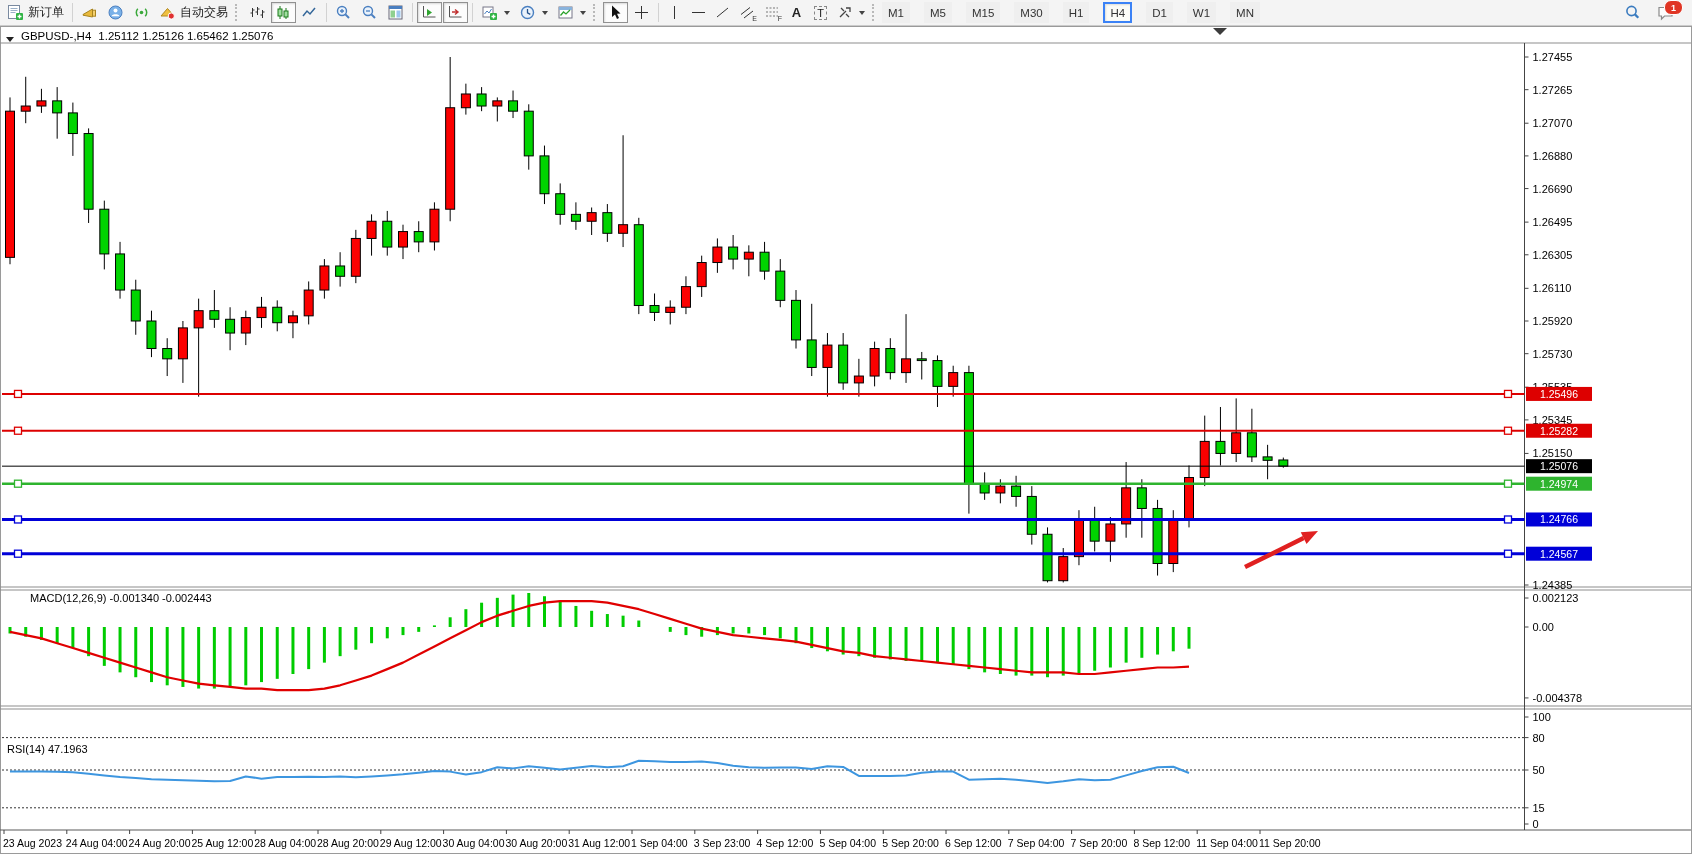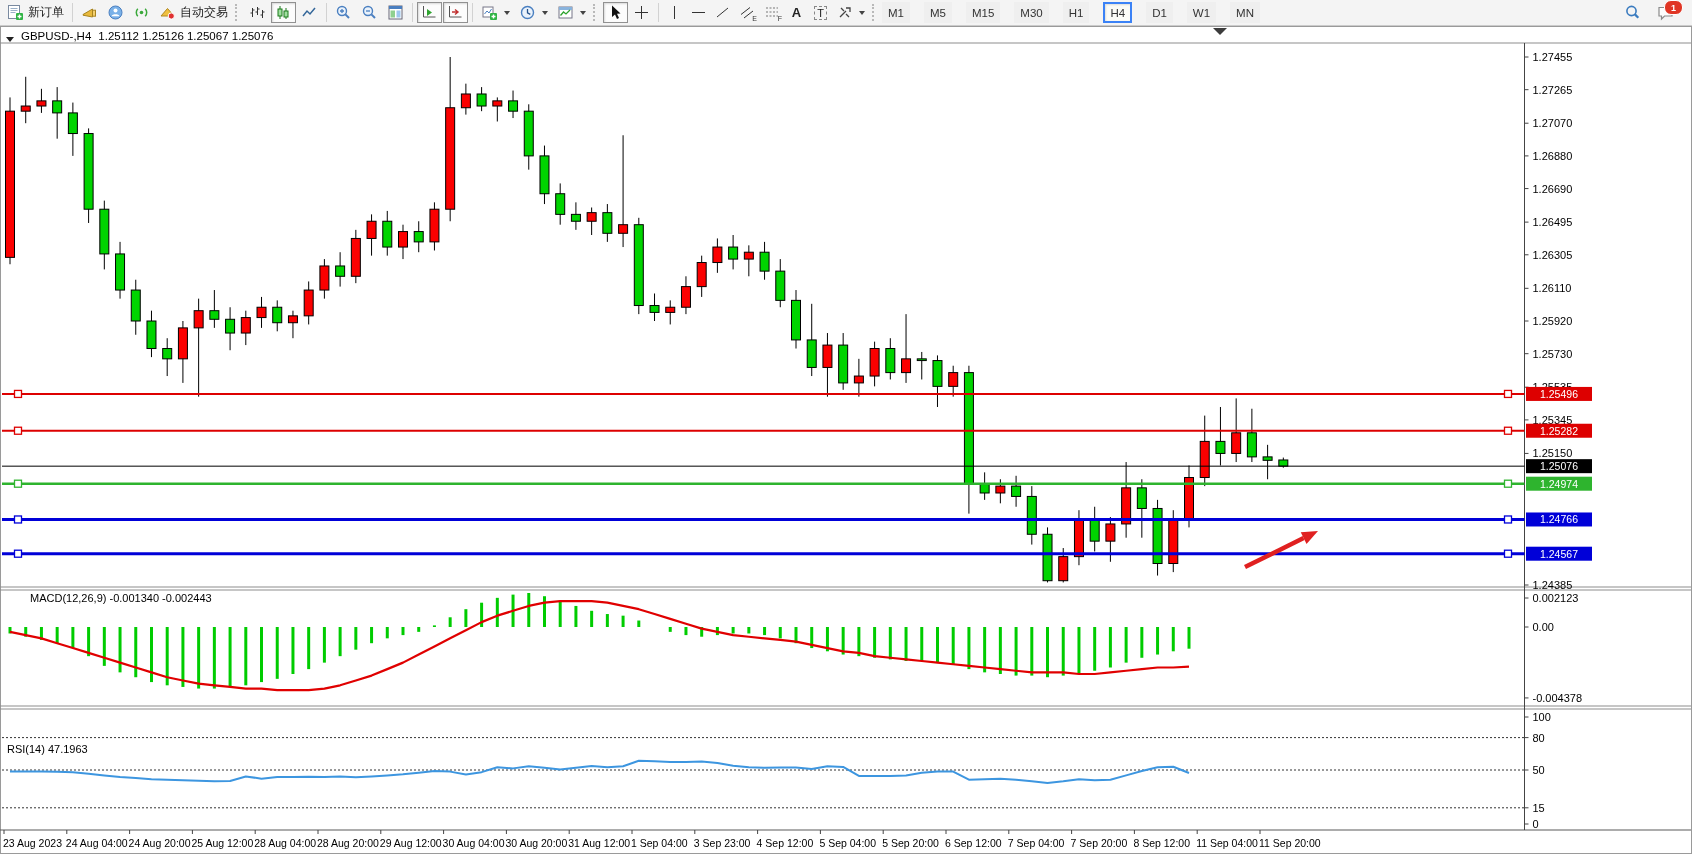--- a/index.html
+++ b/index.html
@@ -232,21 +232,21 @@
       <span class="badge">1</span>
     </button>
   </div>
 </div>
 
 <div class="chart-frame"></div>
 
 <div class="chart-titlebar">
   <span class="title-tri"></span>
   <span>GBPUSD-,H4</span>
-  <span>1.25112 1.25126 1.25067 1.25076</span>
+  <span>1.25112 1.25126 1.65462 1.25076</span>
 </div>
 
 <div class="pane-label" style="top:592px;left:7px;padding-left:23px;">MACD(12,26,9) -0.001340 -0.002443</div>
 <div class="pane-label" style="top:711px;left:7px;margin-top:32px;">RSI(14) 47.1963</div>
 
 <svg id="chart-svg" width="1692" height="854">
     <g>
       <line x1="0" y1="43" x2="1691" y2="43" stroke="#8d8d8d" stroke-width="1"></line>
       <line x1="0" y1="587" x2="1691" y2="587" stroke="#8d8d8d" stroke-width="1"></line>
       <line x1="0" y1="590" x2="1691" y2="590" stroke="#8d8d8d" stroke-width="1"></line>

